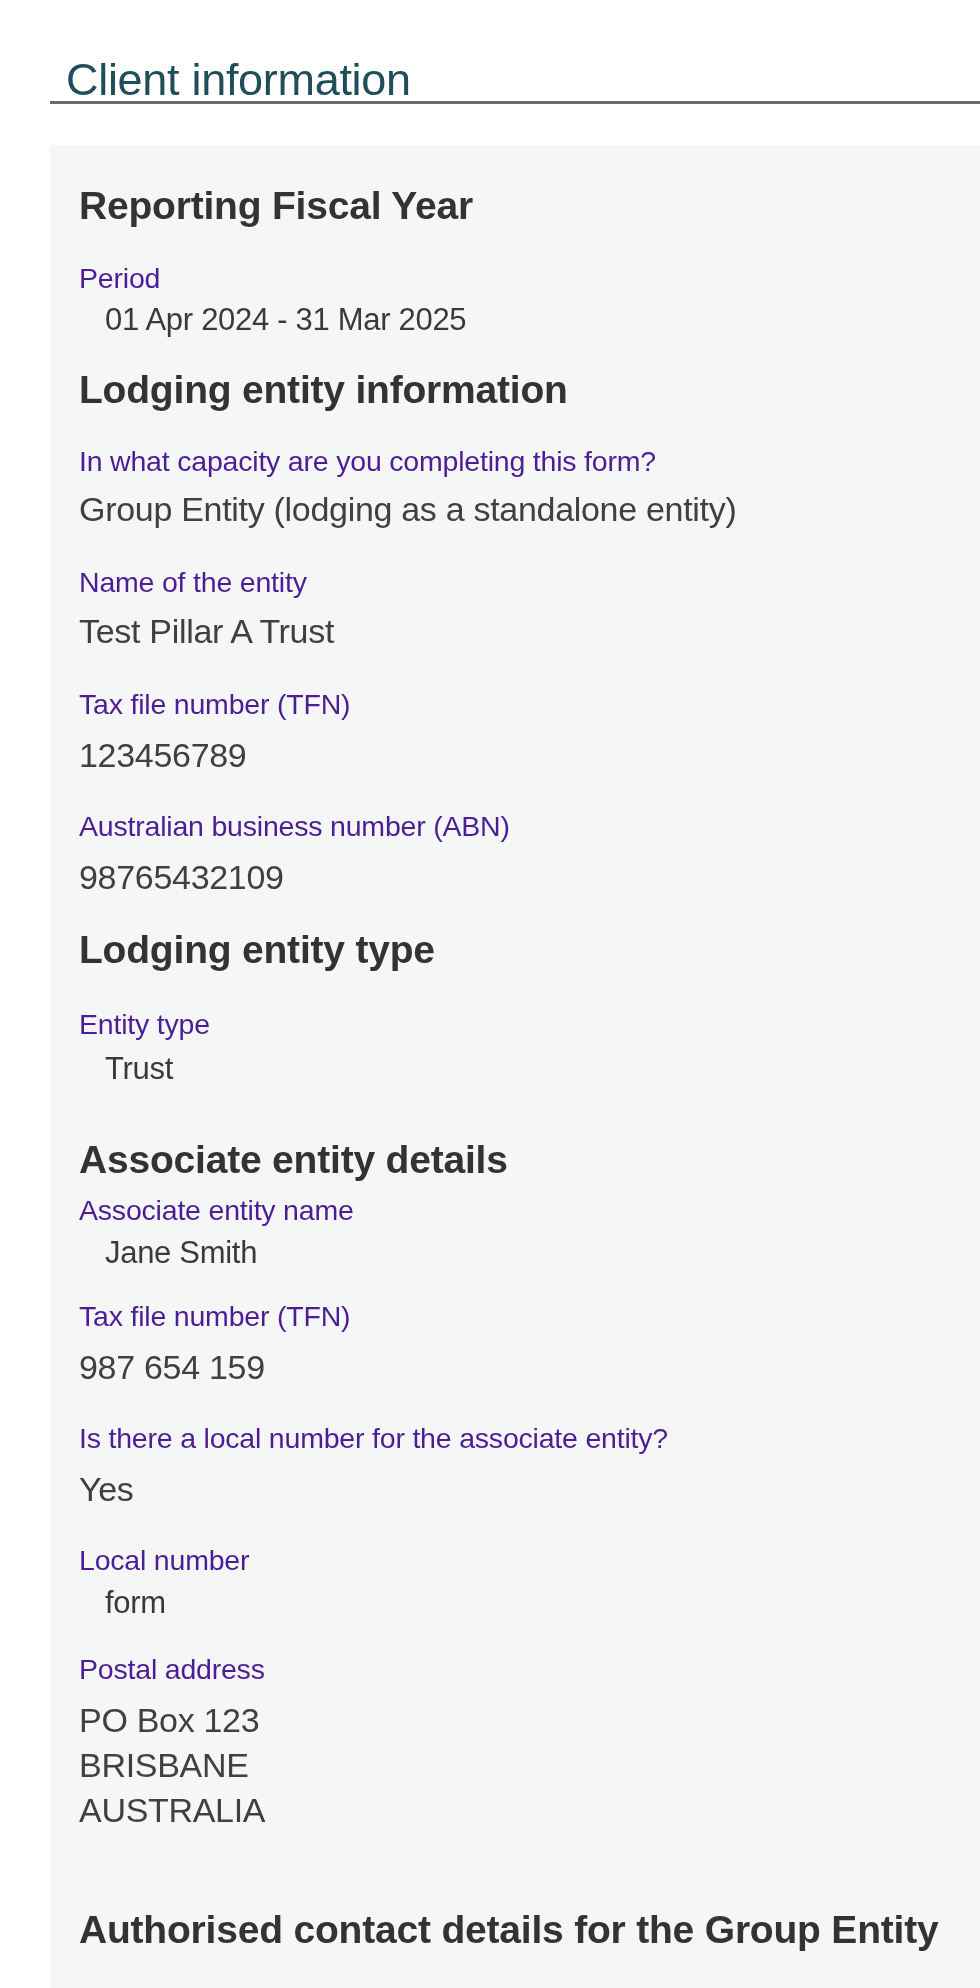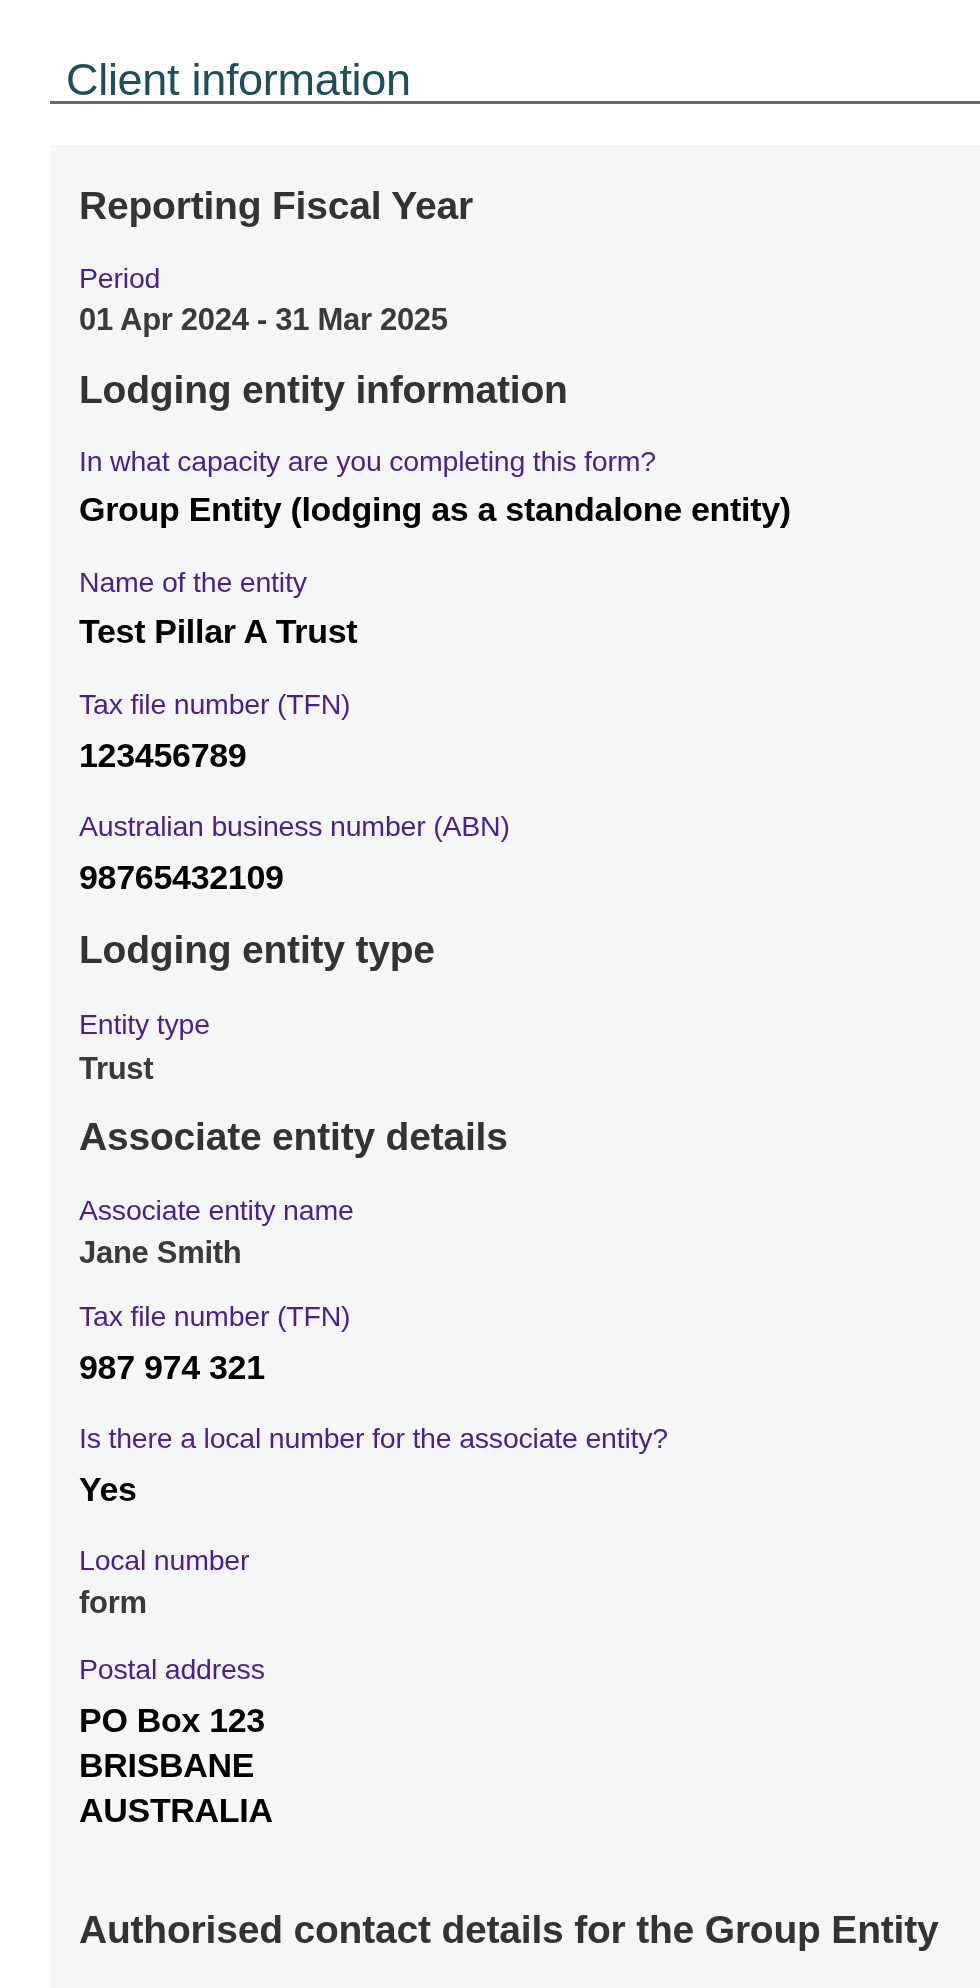--- a/index.html
+++ b/index.html
@@ -16,22 +16,22 @@
     position: absolute; left: 50px; right: 0; top: 101px; height: 3px;
     background: #6b6b6b; border: 0; margin: 0;
   }
   .panel {
     position: absolute; left: 50px; right: 0; top: 145px; bottom: 0;
     background: #f5f7f7;
   }
   .t { position: absolute; left: 79px; white-space: nowrap; margin: 0; }
   .h { font-size: 39px; font-weight: 700; color: #333333; line-height: 40px; letter-spacing: -0.2px; }
   .lbl { font-size: 28.5px; font-weight: 400; color: #4c1d95; line-height: 36px; letter-spacing: -0.2px; }
-  .val { font-size: 34px; font-weight: 700; color: #000000; line-height: 42px; letter-spacing: -0.3px; }
-  .val-sm { font-size: 31px; font-weight: 700; color: #3a3a3a; line-height: 40px; letter-spacing: -0.3px; }
+  .val { font-size: 34px; font-weight: 400; color: #404040; line-height: 42px; letter-spacing: -0.3px; }
+  .val-sm { font-size: 31px; font-weight: 400; color: #3a3a3a; line-height: 40px; letter-spacing: -0.3px; margin-left: 26px; }
   .addr-line { display: block; }
 </style>
 </head>
 <body>
 
 <h1 class="page-title">Client information</h1>
 <div class="title-rule"></div>
 
 <div class="panel"></div>
 
@@ -49,26 +49,26 @@
 <div class="t lbl" style="top:686px">Tax file number (TFN)</div>
 <div class="t val" style="top:734px">123456789</div>
 
 <div class="t lbl" style="top:808px">Australian business number (ABN)</div>
 <div class="t val" style="top:856px">98765432109</div>
 
 <h2 class="t h" style="top:930px">Lodging entity type</h2>
 <div class="t lbl" style="top:1006px">Entity type</div>
 <div class="t val-sm" style="top:1049px">Trust</div>
 
-<h2 class="t h" style="top:1117px">Associate entity details</h2>
+<h2 class="t h" style="top:1140px">Associate entity details</h2>
 <div class="t lbl" style="top:1192px">Associate entity name</div>
 <div class="t val-sm" style="top:1233px">Jane Smith</div>
 
 <div class="t lbl" style="top:1298px">Tax file number (TFN)</div>
-<div class="t val" style="top:1346px">987 974 321</div>
+<div class="t val" style="top:1346px">987 654 159</div>
 
 <div class="t lbl" style="top:1420px">Is there a local number for the associate entity?</div>
 <div class="t val" style="top:1468px">Yes</div>
 
 <div class="t lbl" style="top:1542px">Local number</div>
 <div class="t val-sm" style="top:1583px">form</div>
 
 <div class="t lbl" style="top:1651px">Postal address</div>
 <div class="t val" style="top:1698px; line-height:45px">
   <span class="addr-line">PO Box 123</span>

